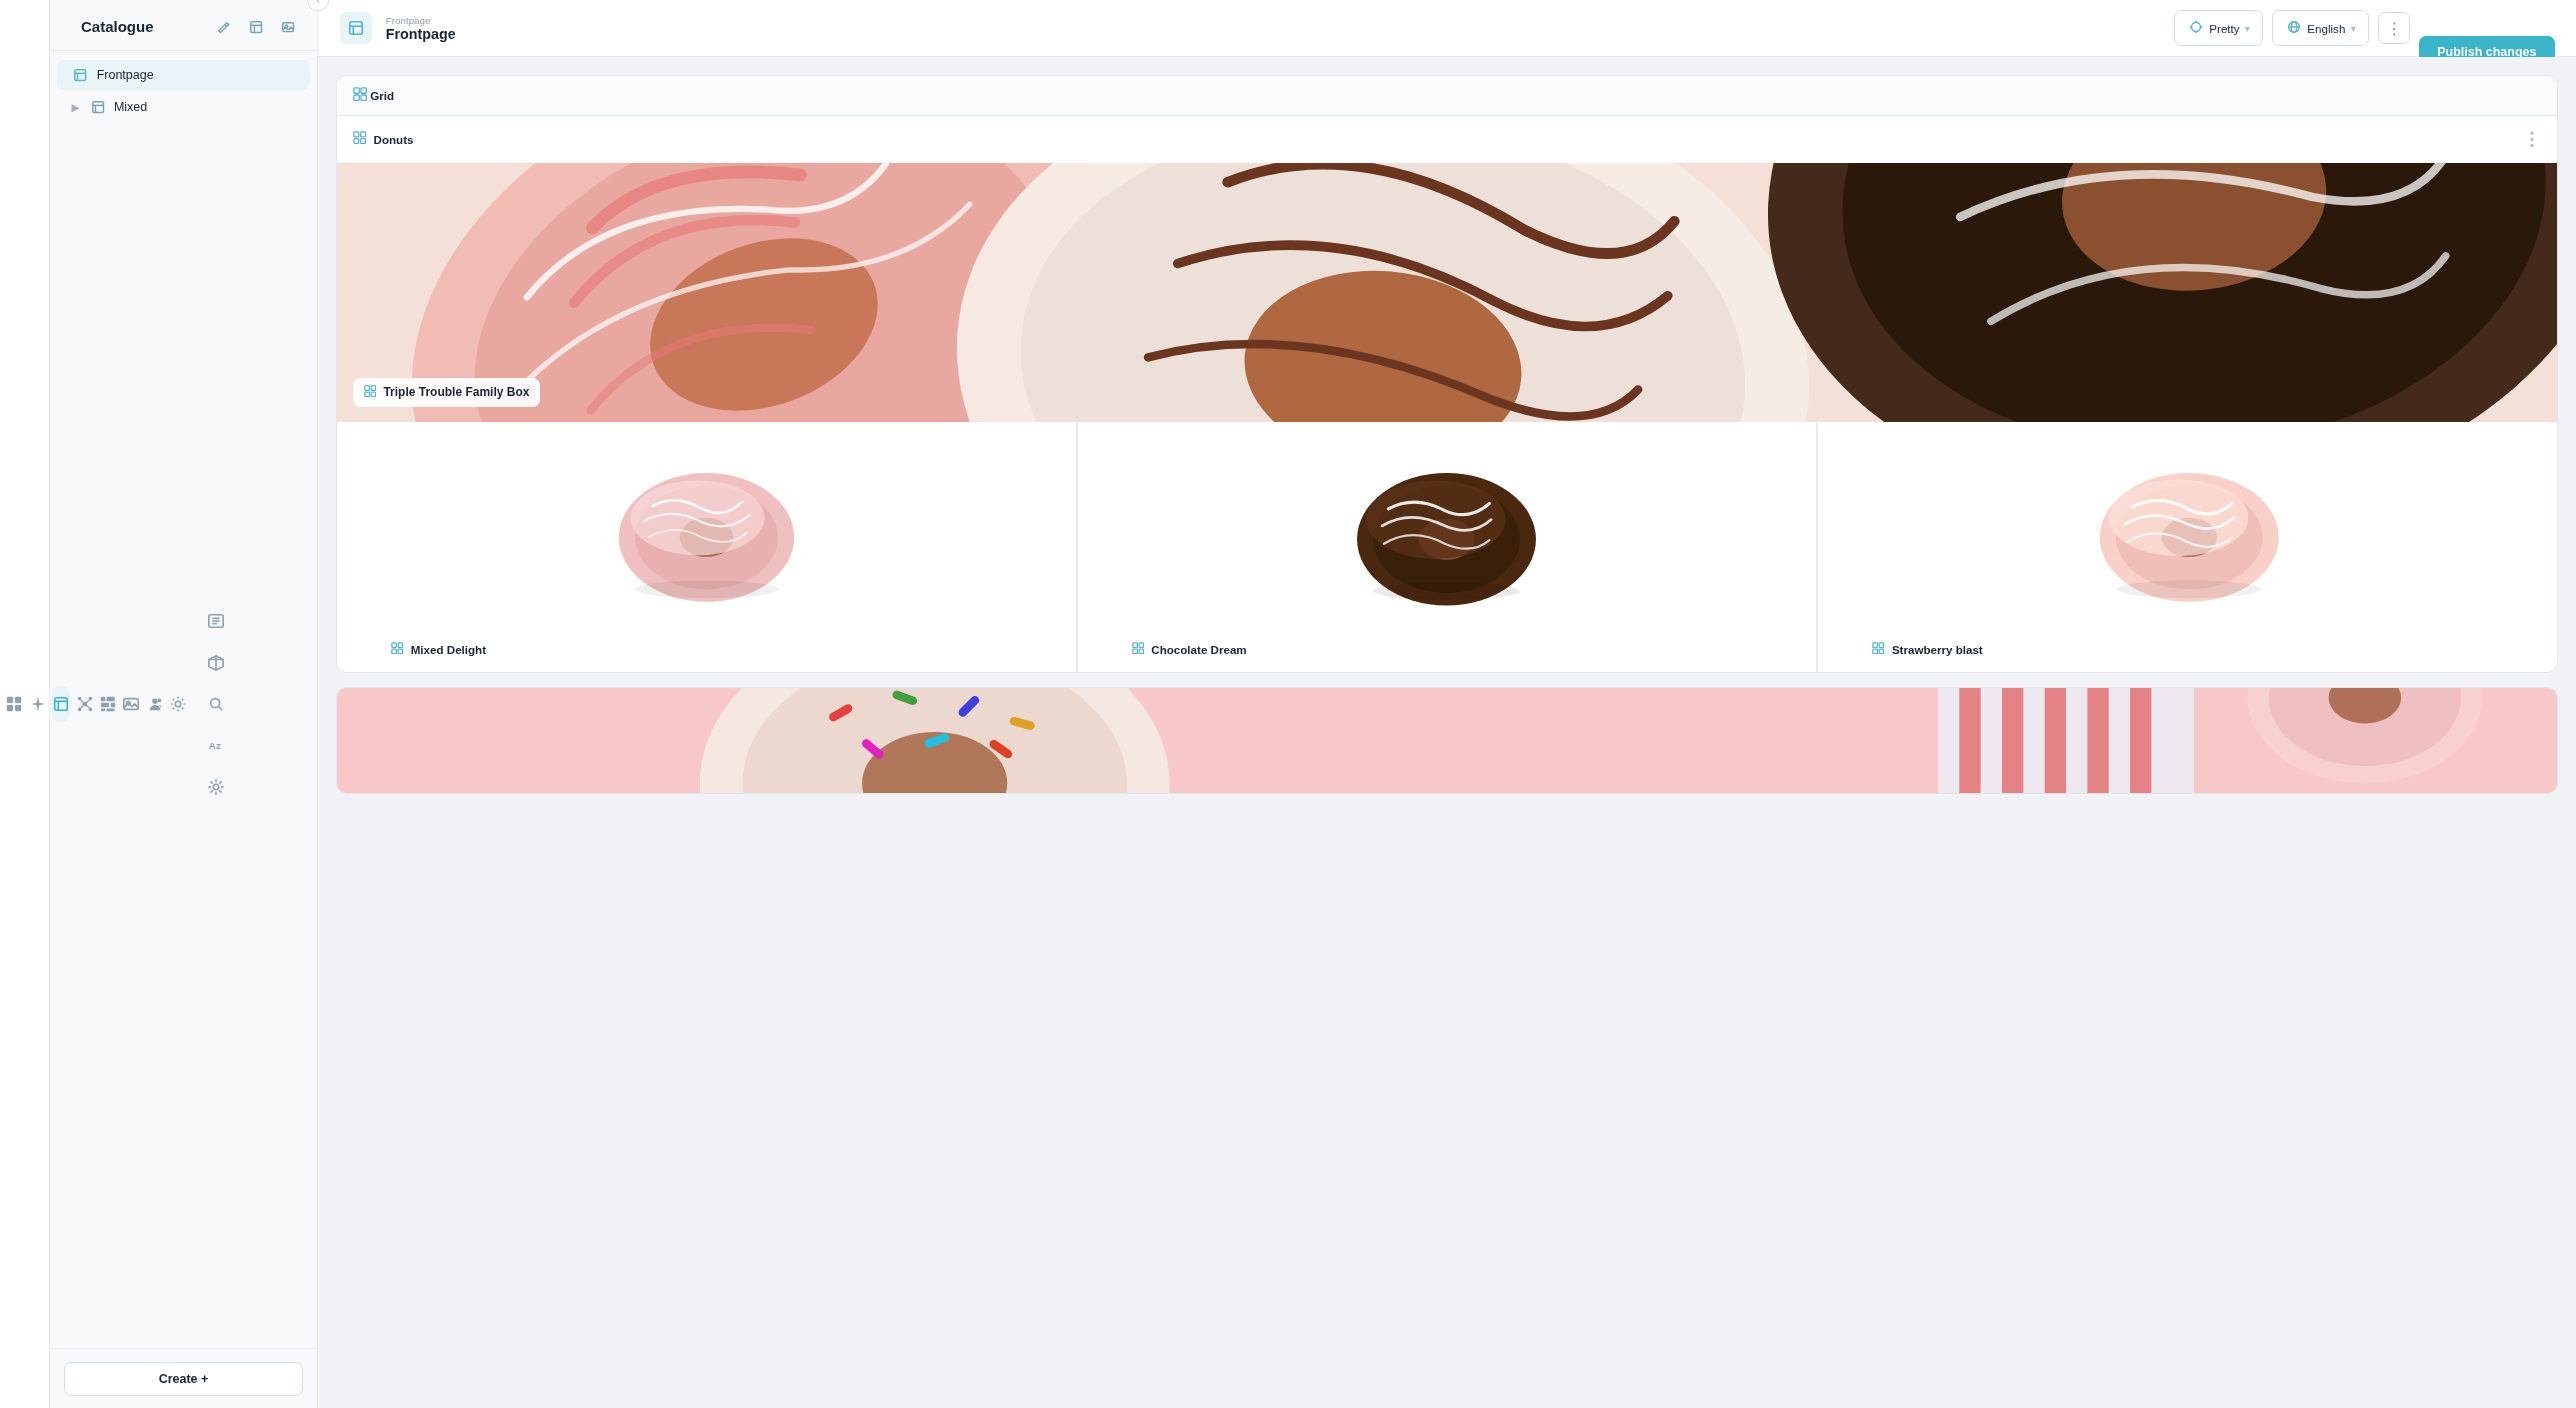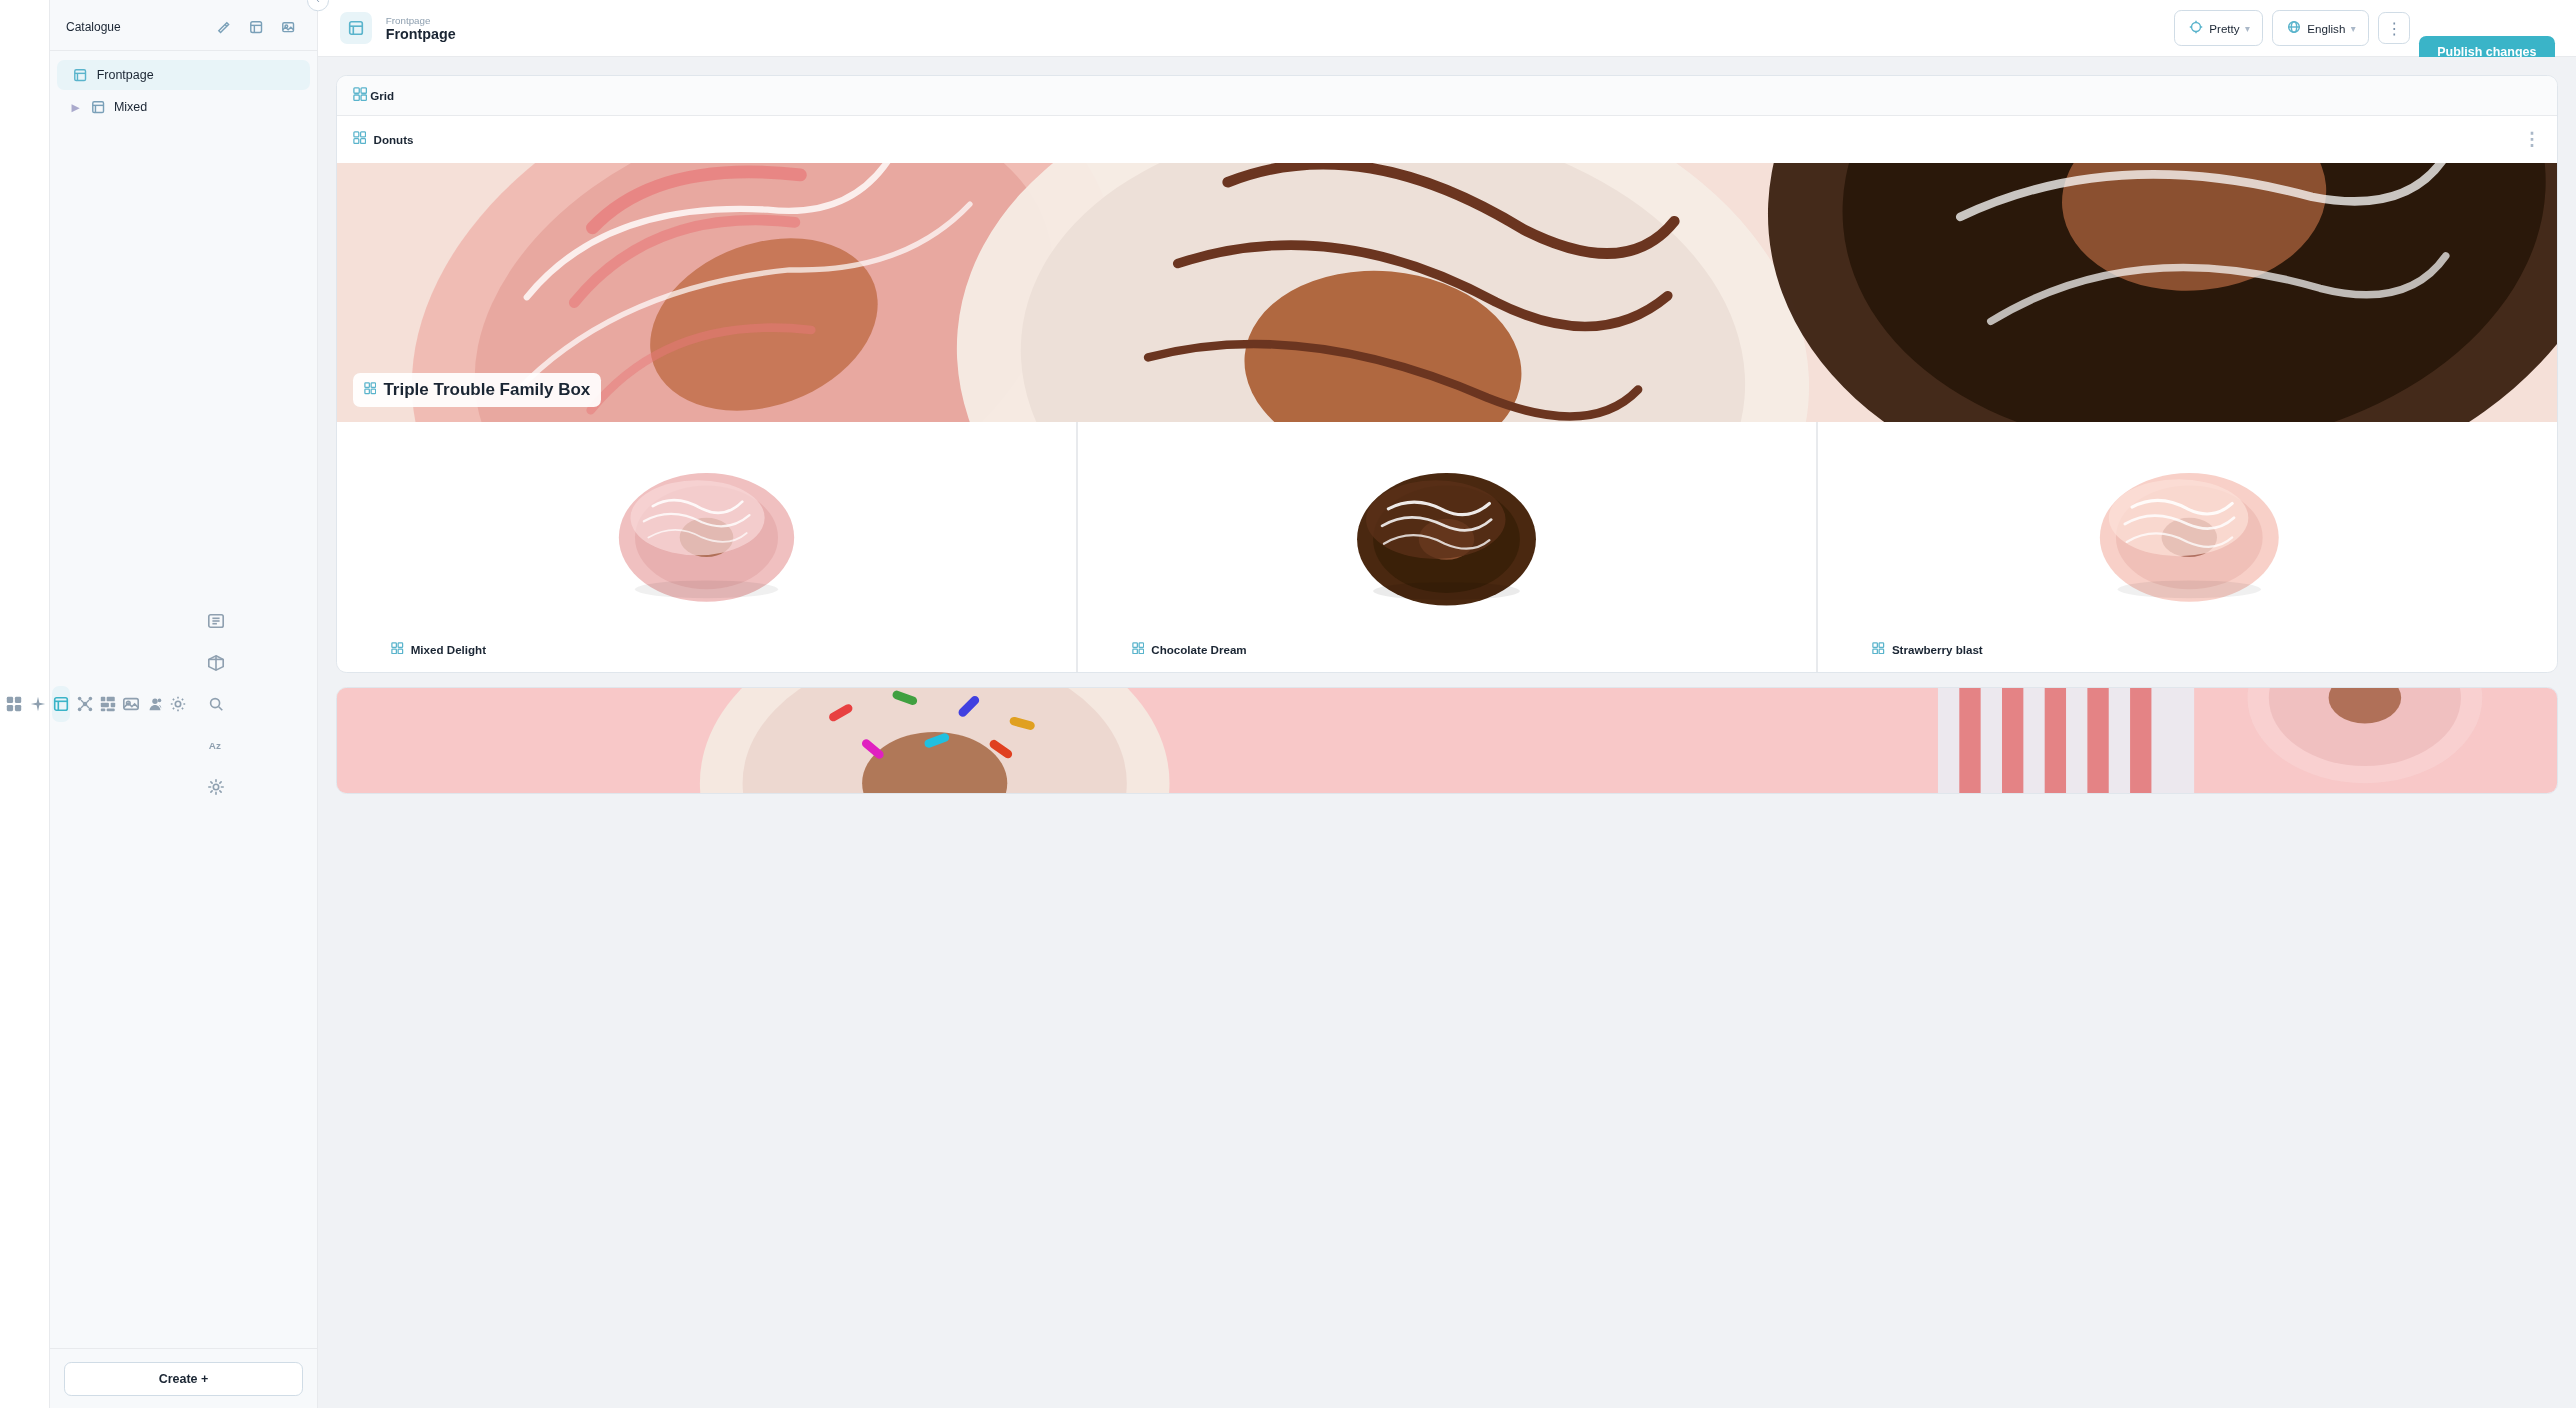--- a/index.html
+++ b/index.html
@@ -55,23 +55,24 @@
       padding: 0;
     }
     .sidebar-header {
       display: flex;
       align-items: center;
       justify-content: space-between;
       padding: 14.3px 16px 10.7px;
       border-bottom: 0.9px solid #e8eaed;
     }
     .sidebar-header-title {
-      font-size: 12px;
-      font-weight: 400;
+      font-size: 15px;
+      font-weight: 700;
       color: #1a2533;
+      margin-left: 15px;
     }
     .sidebar-header-actions {
       display: flex;
       gap: 7.2px;
     }
     .sidebar-header-actions .action-icon {
       width: 25px;
       height: 25px;
       border-radius: 5.4px;
       display: flex;
@@ -307,21 +308,21 @@
     .hero-product-label {
       position: absolute;
       bottom: 14.3px;
       left: 16px;
       display: flex;
       align-items: center;
       gap: 7.2px;
       background: rgba(255,255,255,0.92);
       border-radius: 7.2px;
       padding: 7.2px 10.7px;
-      font-size: 17px;
+      font-size: 12px;
       font-weight: 600;
       color: #1a2533;
     }
     .hero-product-label .prod-icon {
       color: #5ab4cc;
       font-size: 12.5px;
     }
 
     .product-row {
       display: grid;

